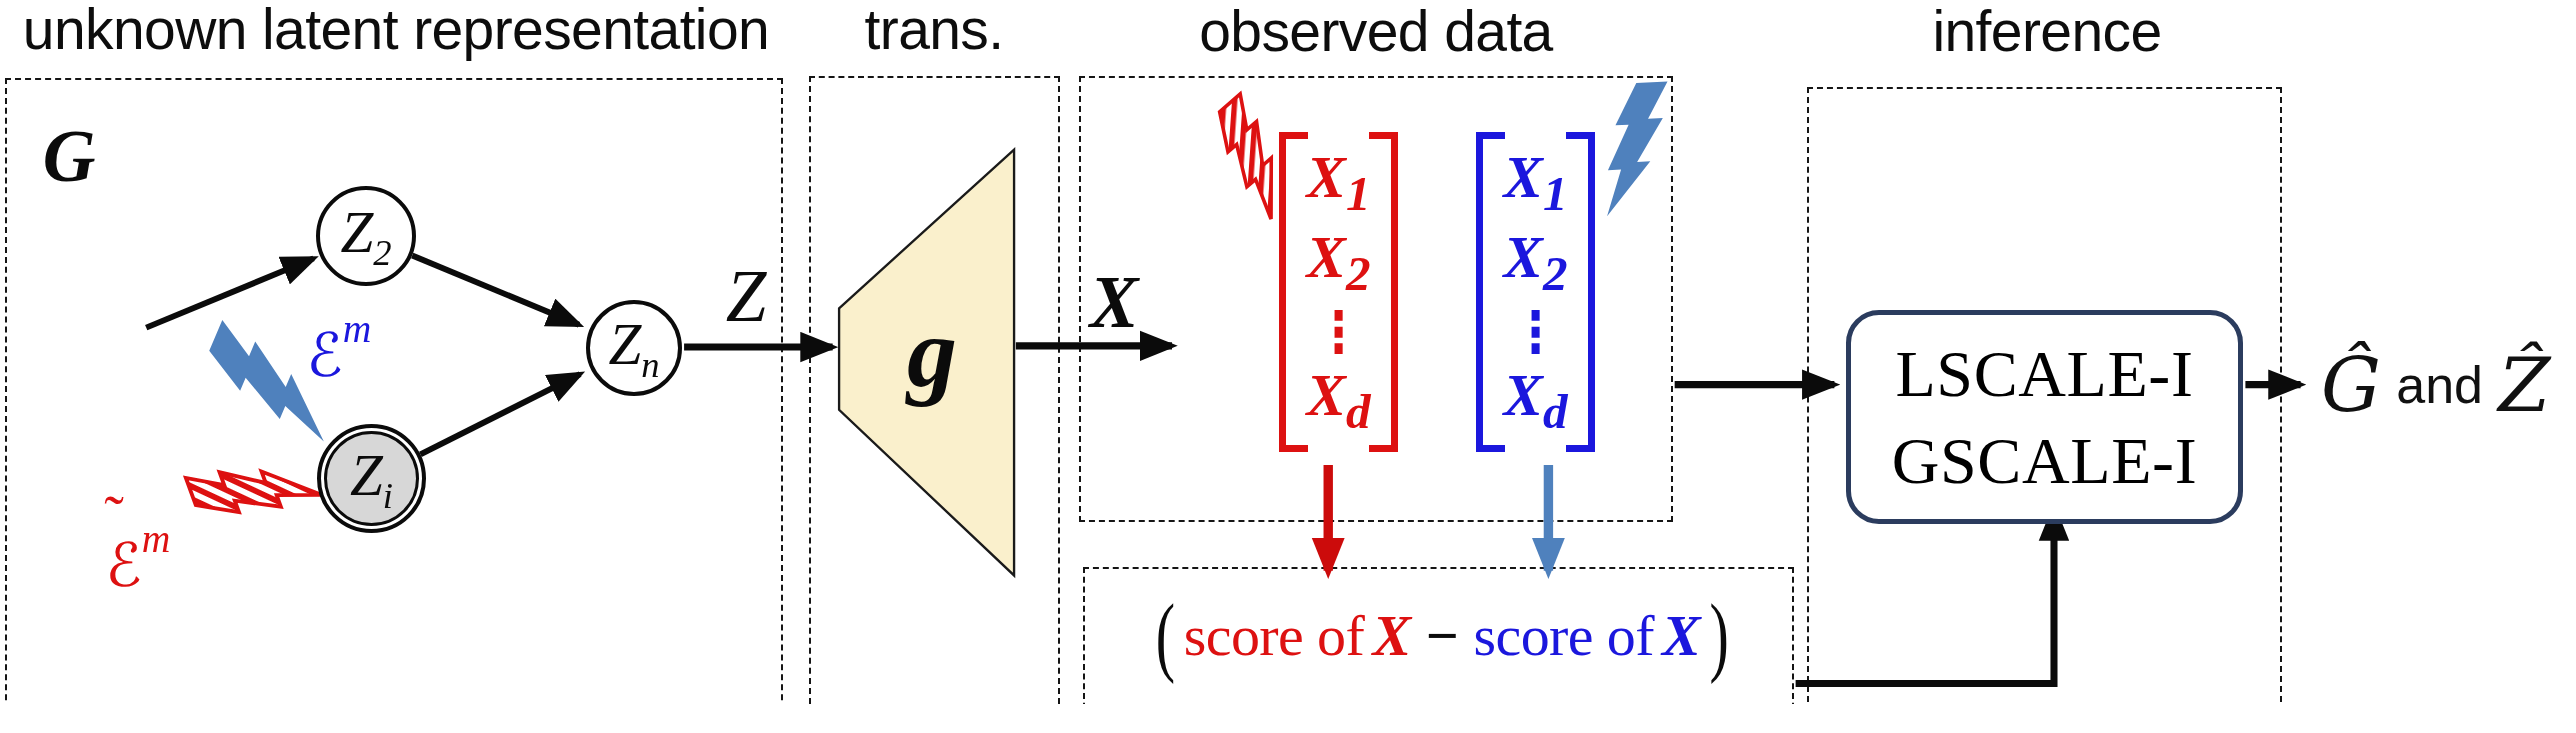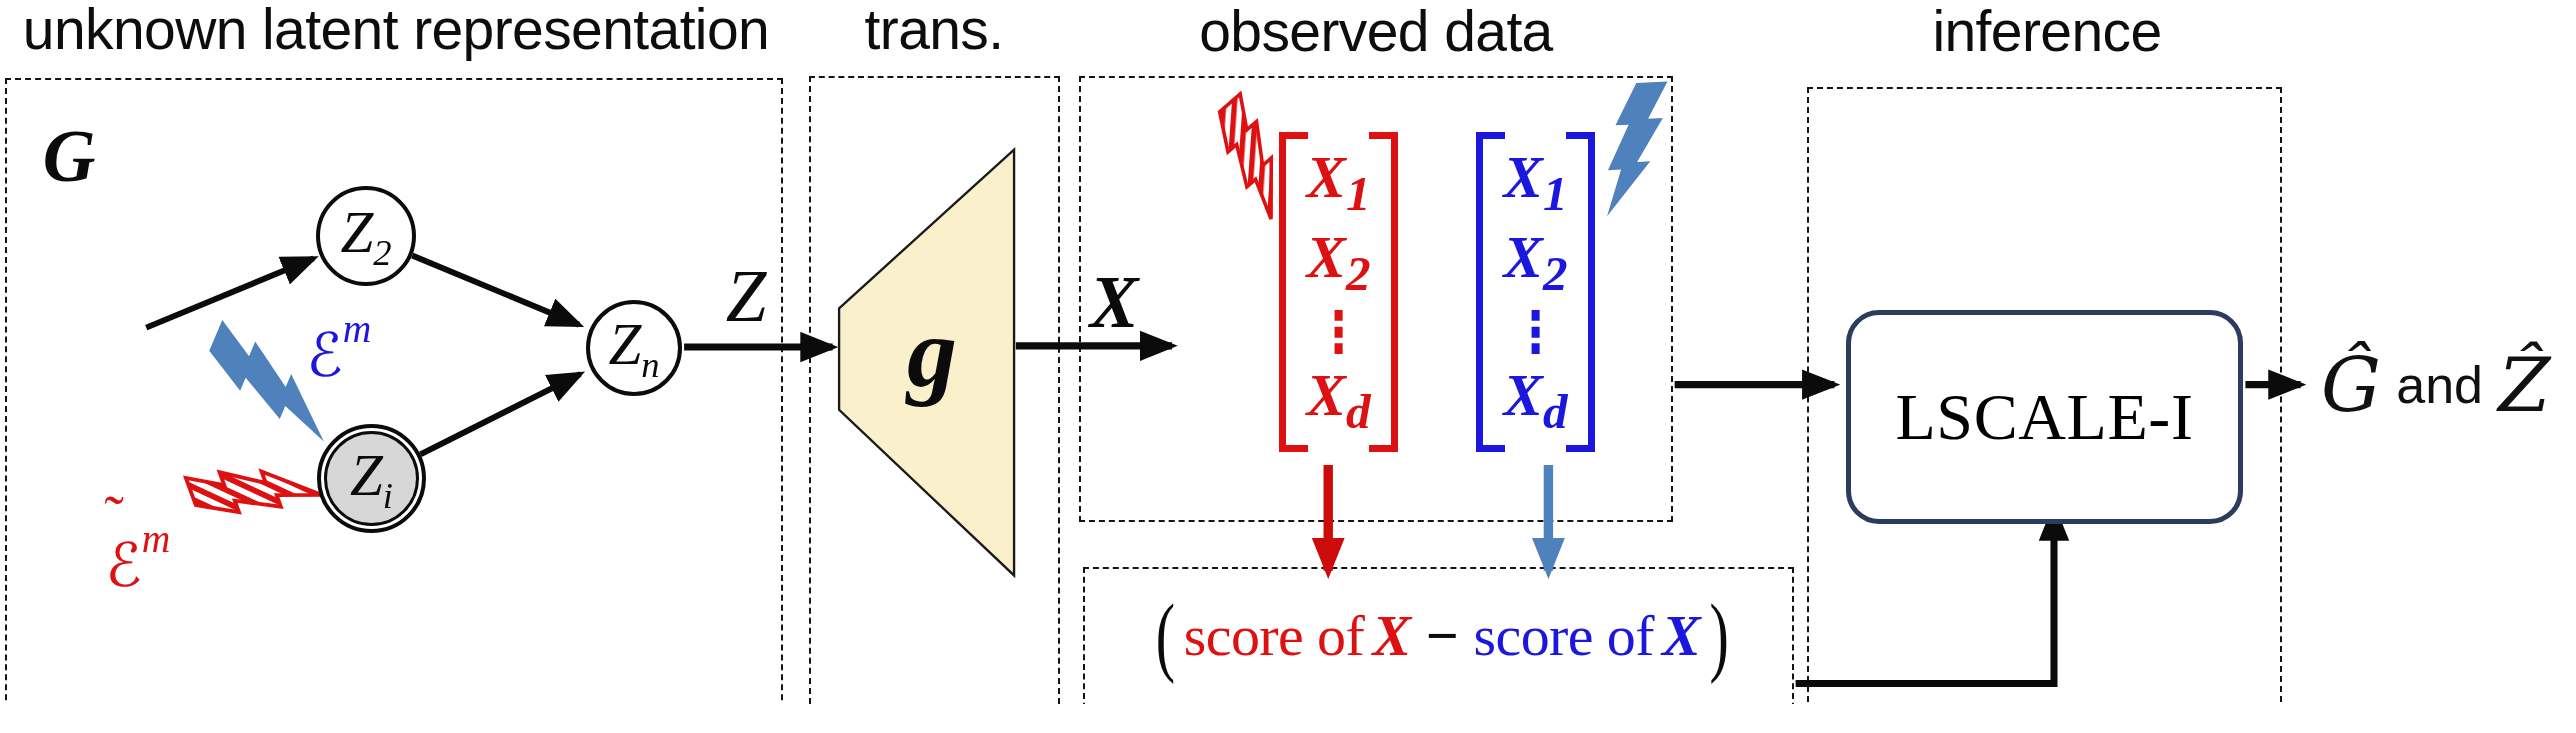--- a/index.html
+++ b/index.html
@@ -177,20 +177,21 @@
     <span class="red-t roman" style="margin-left:9.4px;">score of</span>
     <span class="red-t var">X</span>
     <span class="minus">−</span>
     <span class="blue-t roman">score of</span>
     <span class="blue-t var" style="margin-right:9.4px;">X</span>
     <span class="paren">)</span>
   </div>
 
   <div class="algo-box">
     <div class="algo-line">LSCALE-I</div>
+    <div class="algo-line">GSCALE-I</div>
   </div>
 
   <div class="abs output" style="left:2321px;top:385px;transform:translateY(-50%);">
     <span class="hat-var">Ĝ</span>
     <span class="and-w">and</span>
     <span class="hat-var">Ẑ</span>
   </div>
 
 </div>
 

